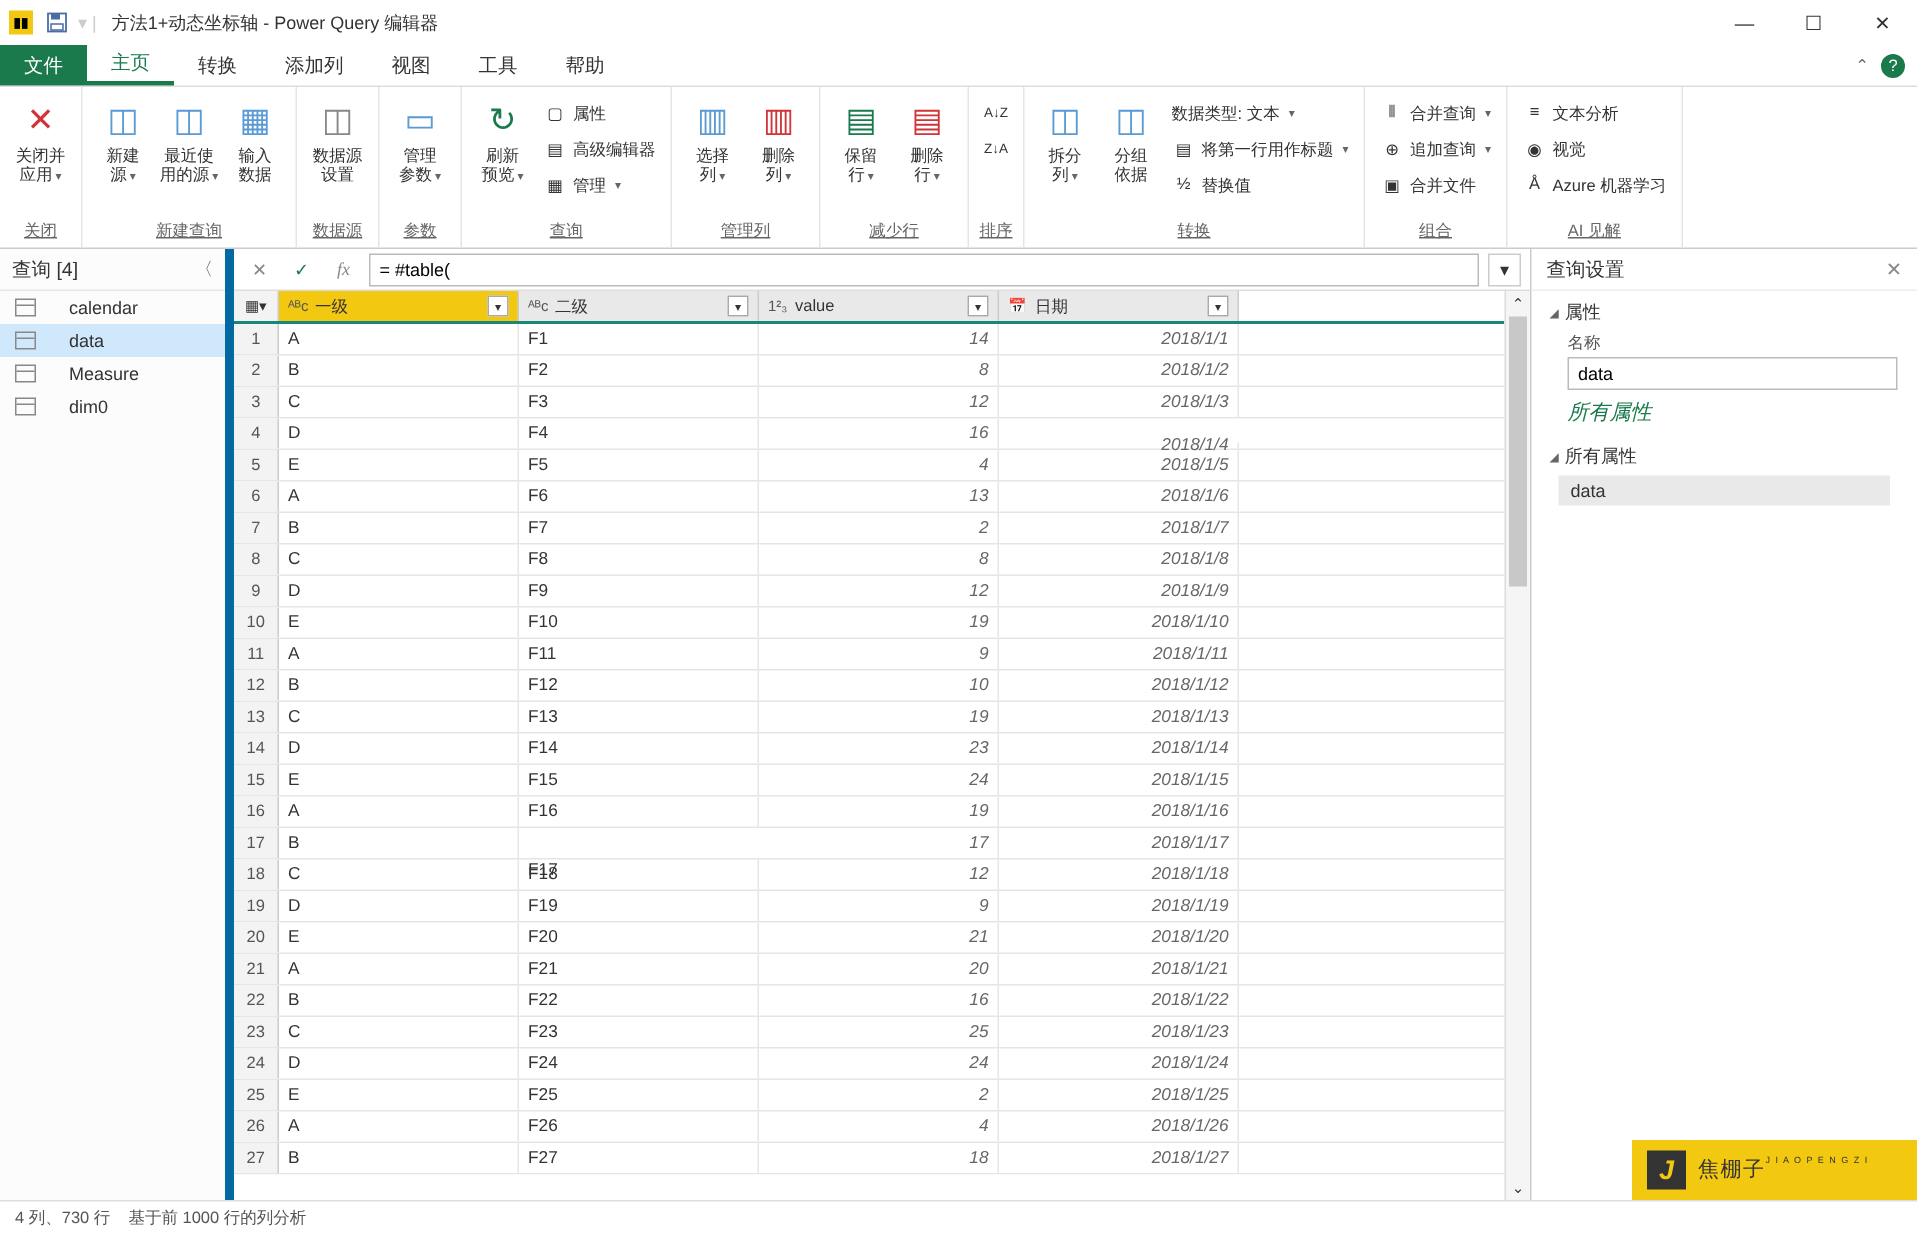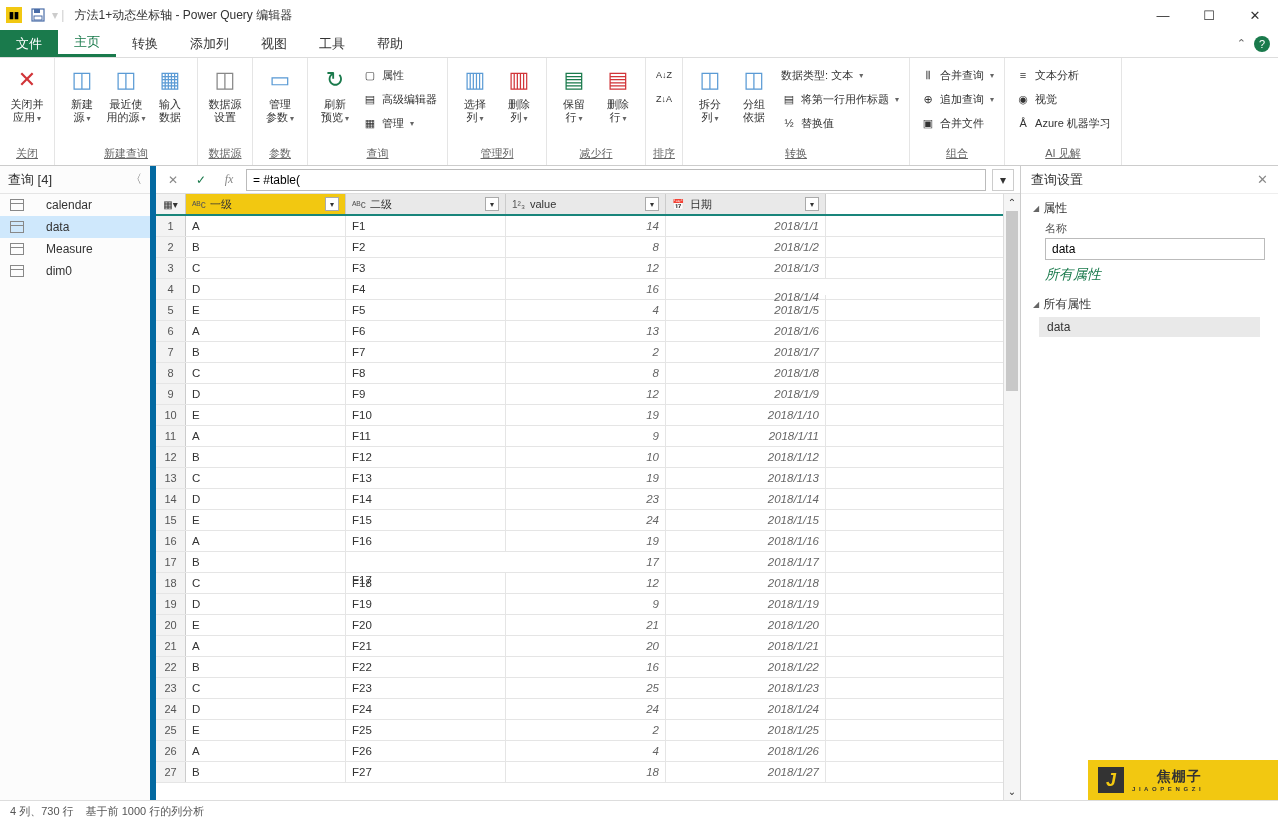--- a/index.html
+++ b/index.html
@@ -63,21 +63,21 @@
 .settings-panel .section { padding: 6px 12px; }
 .settings-panel .sect-title { font-size: 12px; display: flex; align-items: center; gap: 4px; margin-bottom: 4px; }
 .settings-panel .sect-title::before { content: "◢"; font-size: 8px; color: #666; transform: rotate(0deg); }
 .settings-panel .field-label { font-size: 11px; margin: 4px 0 2px 12px; color: #555; }
 .settings-panel input { width: 220px; height: 22px; border: 1px solid #bbb; padding: 0 6px; margin-left: 12px; font-size: 12px; }
 .settings-panel .link { color: #1a7a4c; font-size: 14px; margin: 6px 0 0 12px; cursor: pointer; font-style: italic; }
 .settings-panel .step { background: #e9e9e9; padding: 3px 8px; margin: 2px 6px; font-size: 12px; cursor: pointer; }
 .statusbar { height: 22px; border-top: 1px solid #ddd; display: flex; align-items: center; padding: 0 10px; font-size: 11px; color: #555; gap: 12px; }
 .logo-corner { position: absolute; right: 0; bottom: 22px; width: 190px; height: 40px; background: #f2c811; display: flex; align-items: center; gap: 8px; padding: 0 10px; }
 .logo-corner .j { width: 26px; height: 26px; background: #333; color: #f2c811; font-weight: bold; font-size: 18px; display: flex; align-items: center; justify-content: center; font-style: italic; }
-.logo-corner .txt { display: flex; flex-direction: column; font-weight: bold; text-align: right; }
+.logo-corner .txt { display: flex; font-weight: normal; text-align: right; }
 .logo-corner .txt .cn { font-size: 14px; letter-spacing: 1px; }
 .logo-corner .txt .py { font-size: 6px; letter-spacing: 1px; }
 svg { display: block; }
 .caret::after { content: "▾"; font-size: 8px; margin-left: 2px; color: #666; }
 </style>
 </head>
 <body>
 
 <div class="titlebar">
   <div class="icon-app">▮▮</div>

